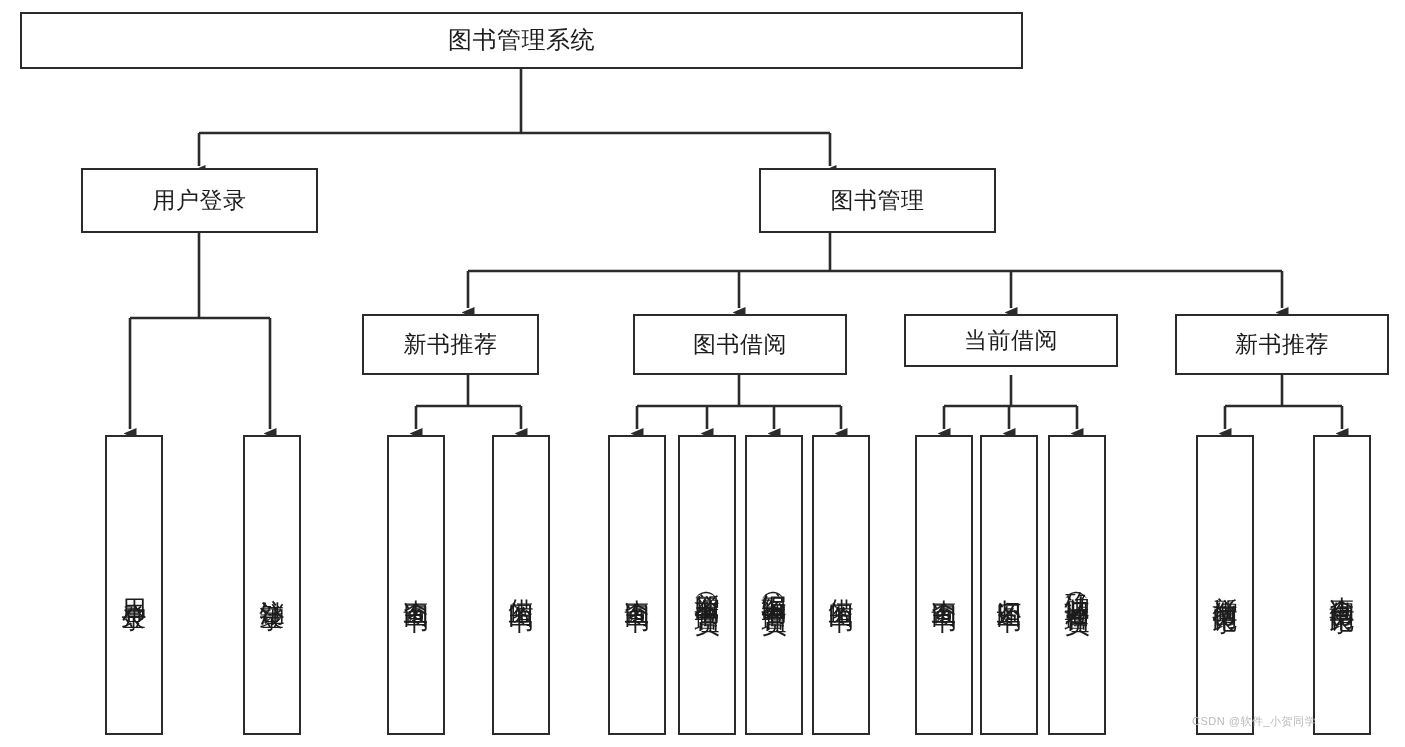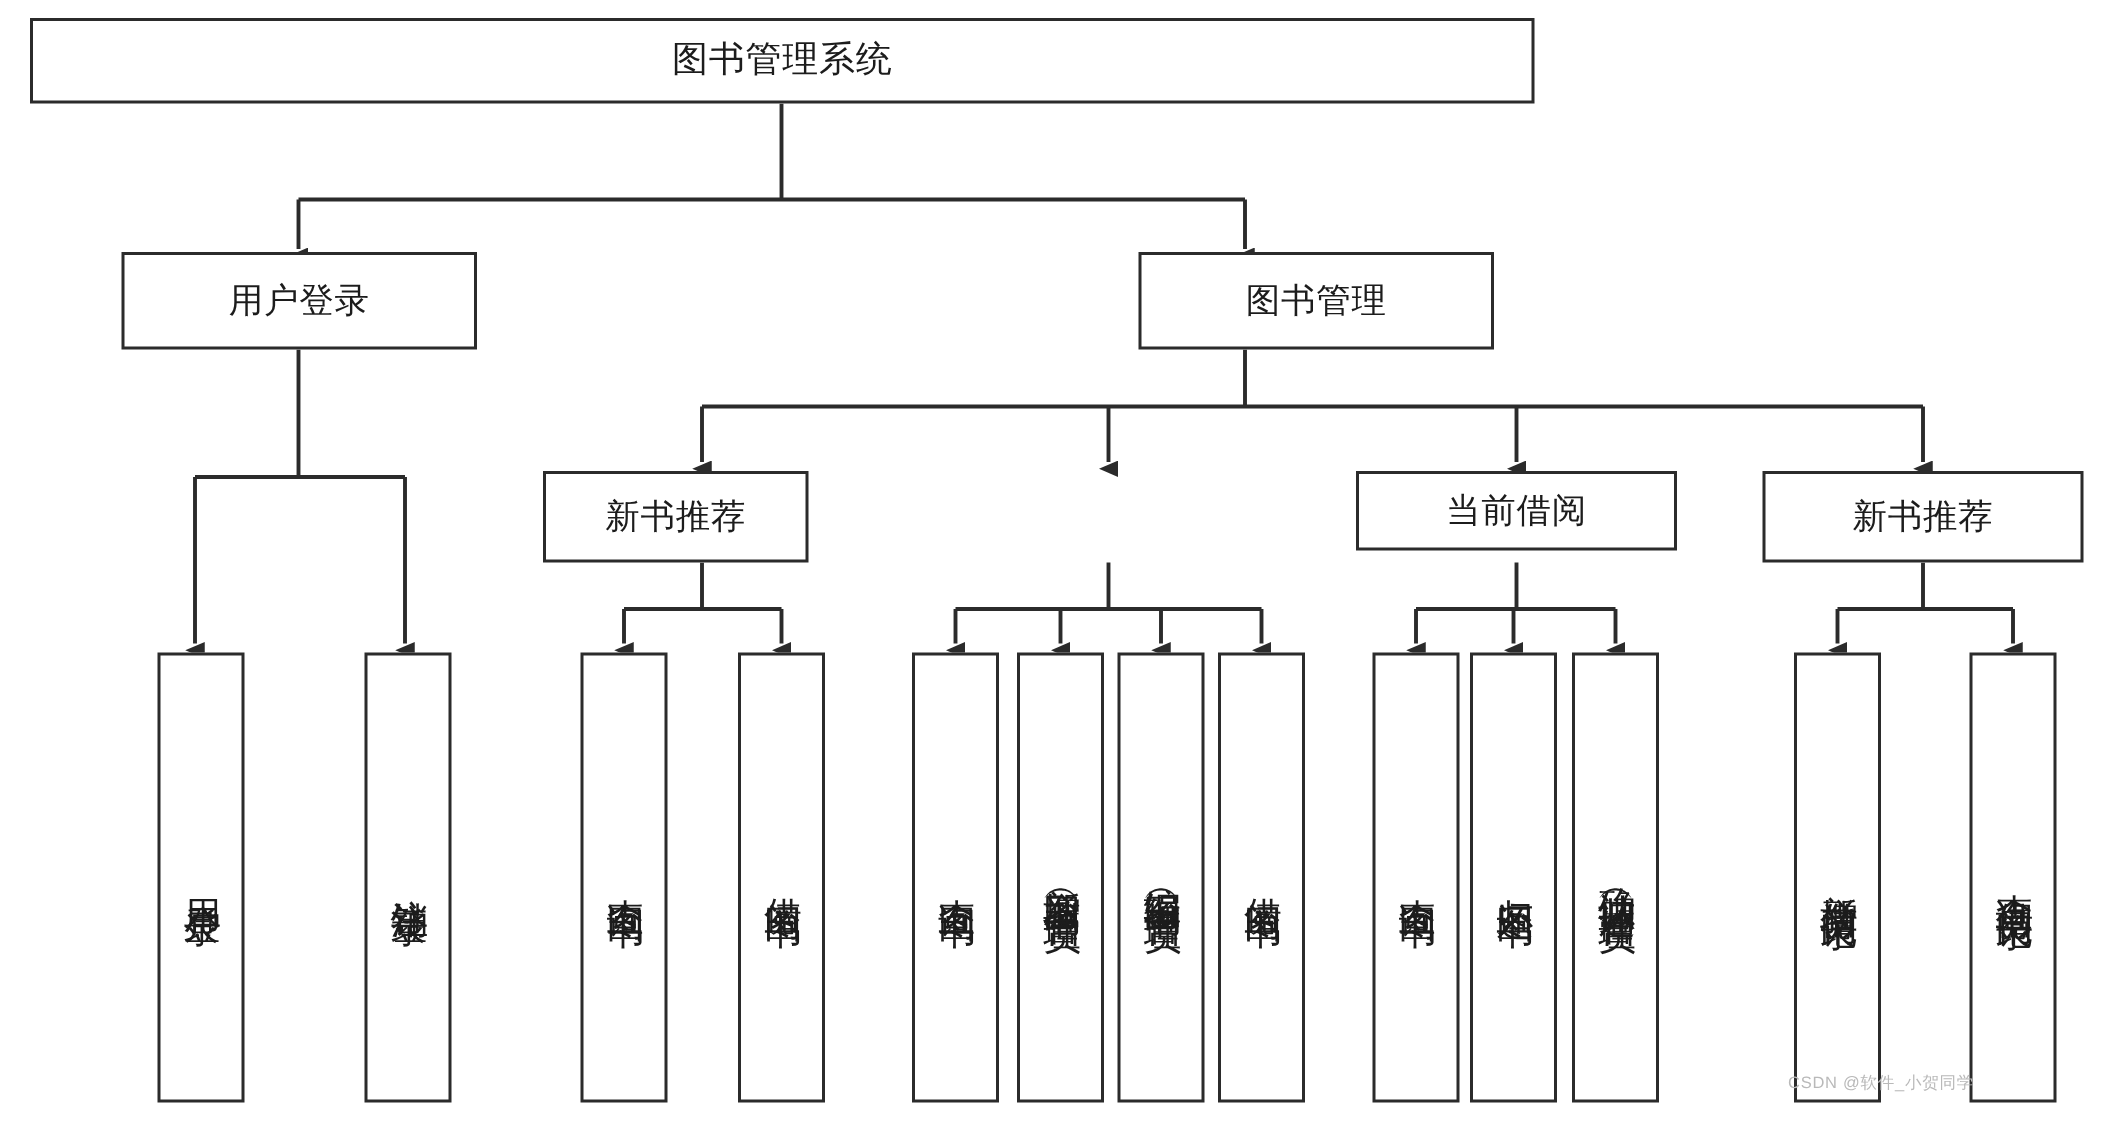--- a/index.html
+++ b/index.html
@@ -135,20 +135,23 @@
   </div>
 
   <div class="node horizontal" style="left:711px; top:168px; width:237px; height:65px;margin-left:48px;">
     <span class="label">图书管理</span>
   </div>
 
   <div class="node horizontal" style="left:362px; top:314px; width:177px; height:61px;">
     <span class="label">新书推荐</span>
   </div>
 
+  <div class="node horizontal" style="left:633px; top:314px; width:214px; height:61px;">
+    <span class="label">图书借阅</span>
+  </div>
 
   <div class="node horizontal" style="left:904px; top:314px; width:214px; height:53px;">
     <span class="label">当前借阅</span>
   </div>
 
   <div class="node horizontal" style="left:1175px; top:314px; width:214px; height:61px;">
     <span class="label">新书推荐</span>
   </div>
 
   <div class="node vertical" style="left:105px; top:435px; width:58px; height:300px;">

